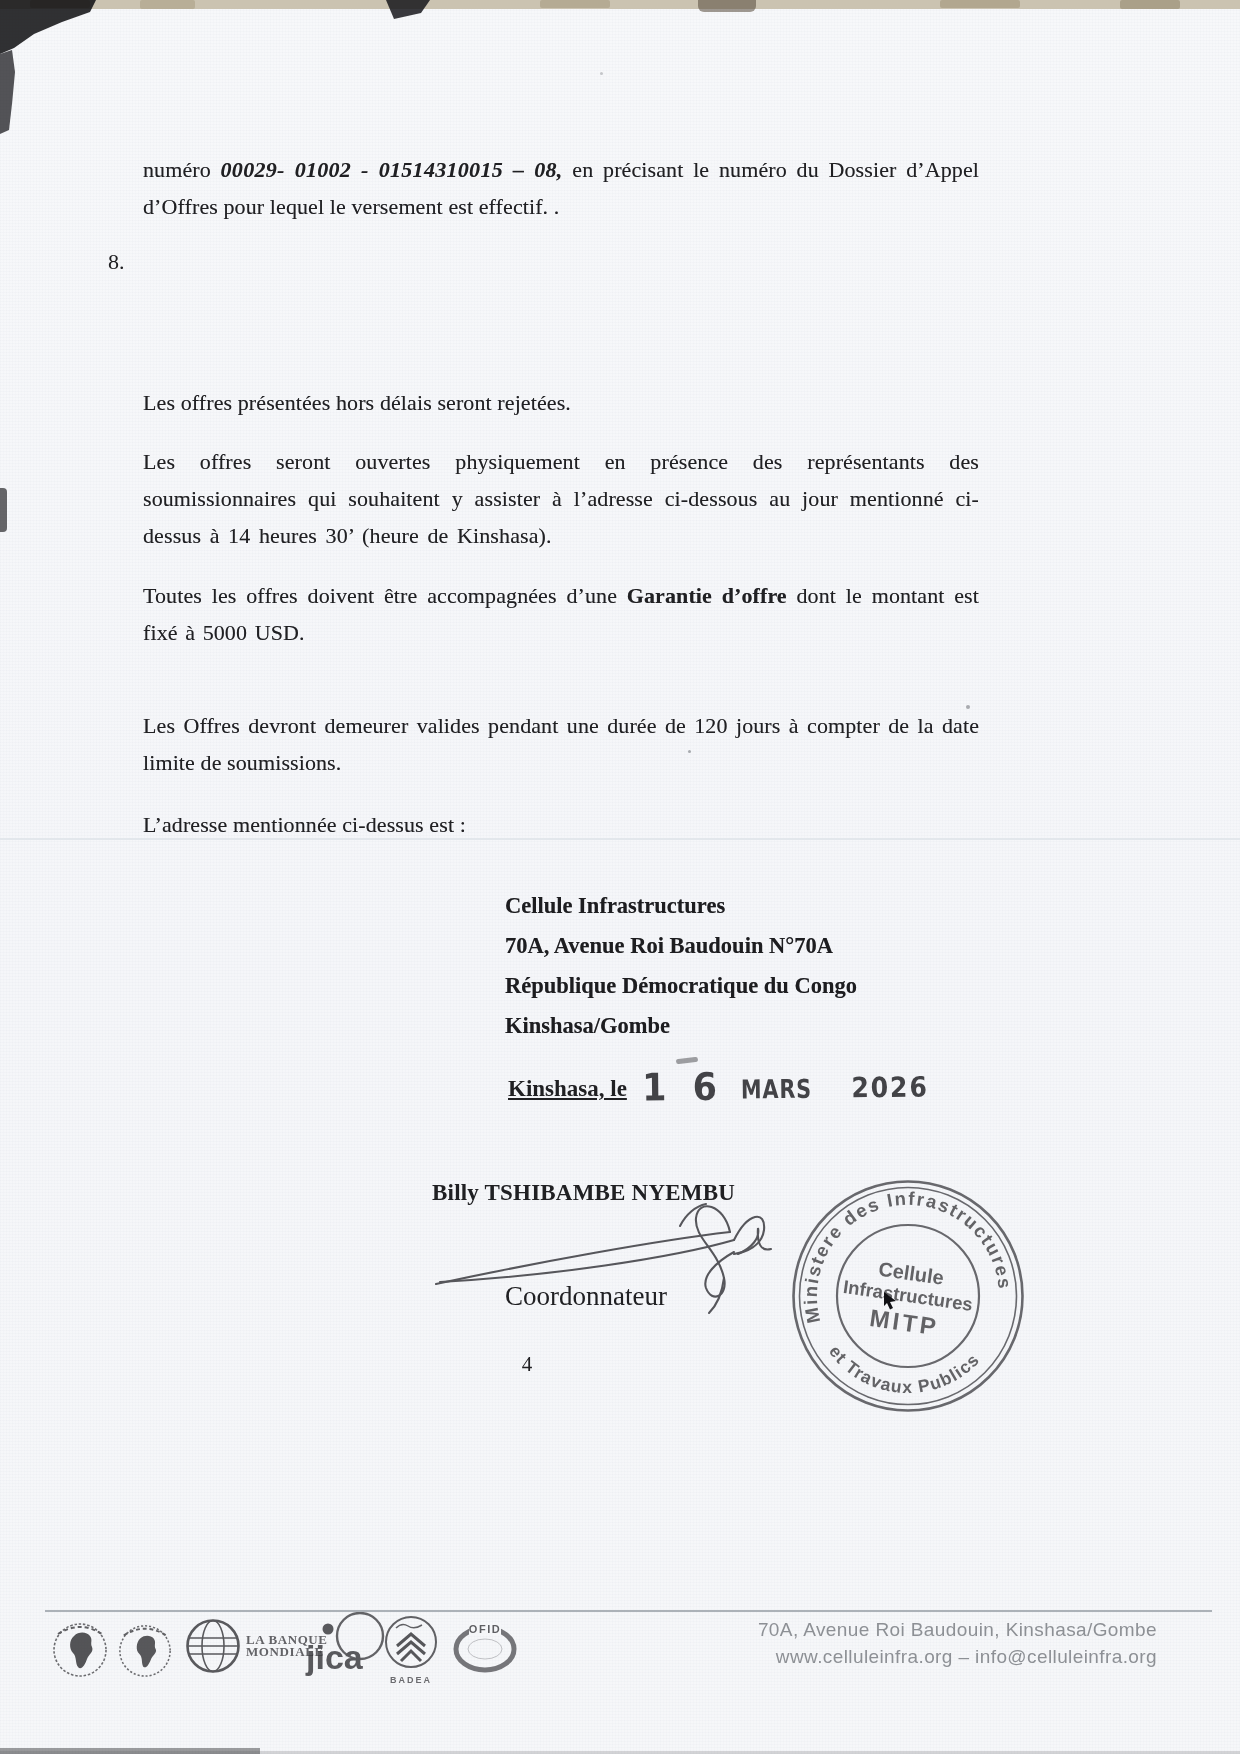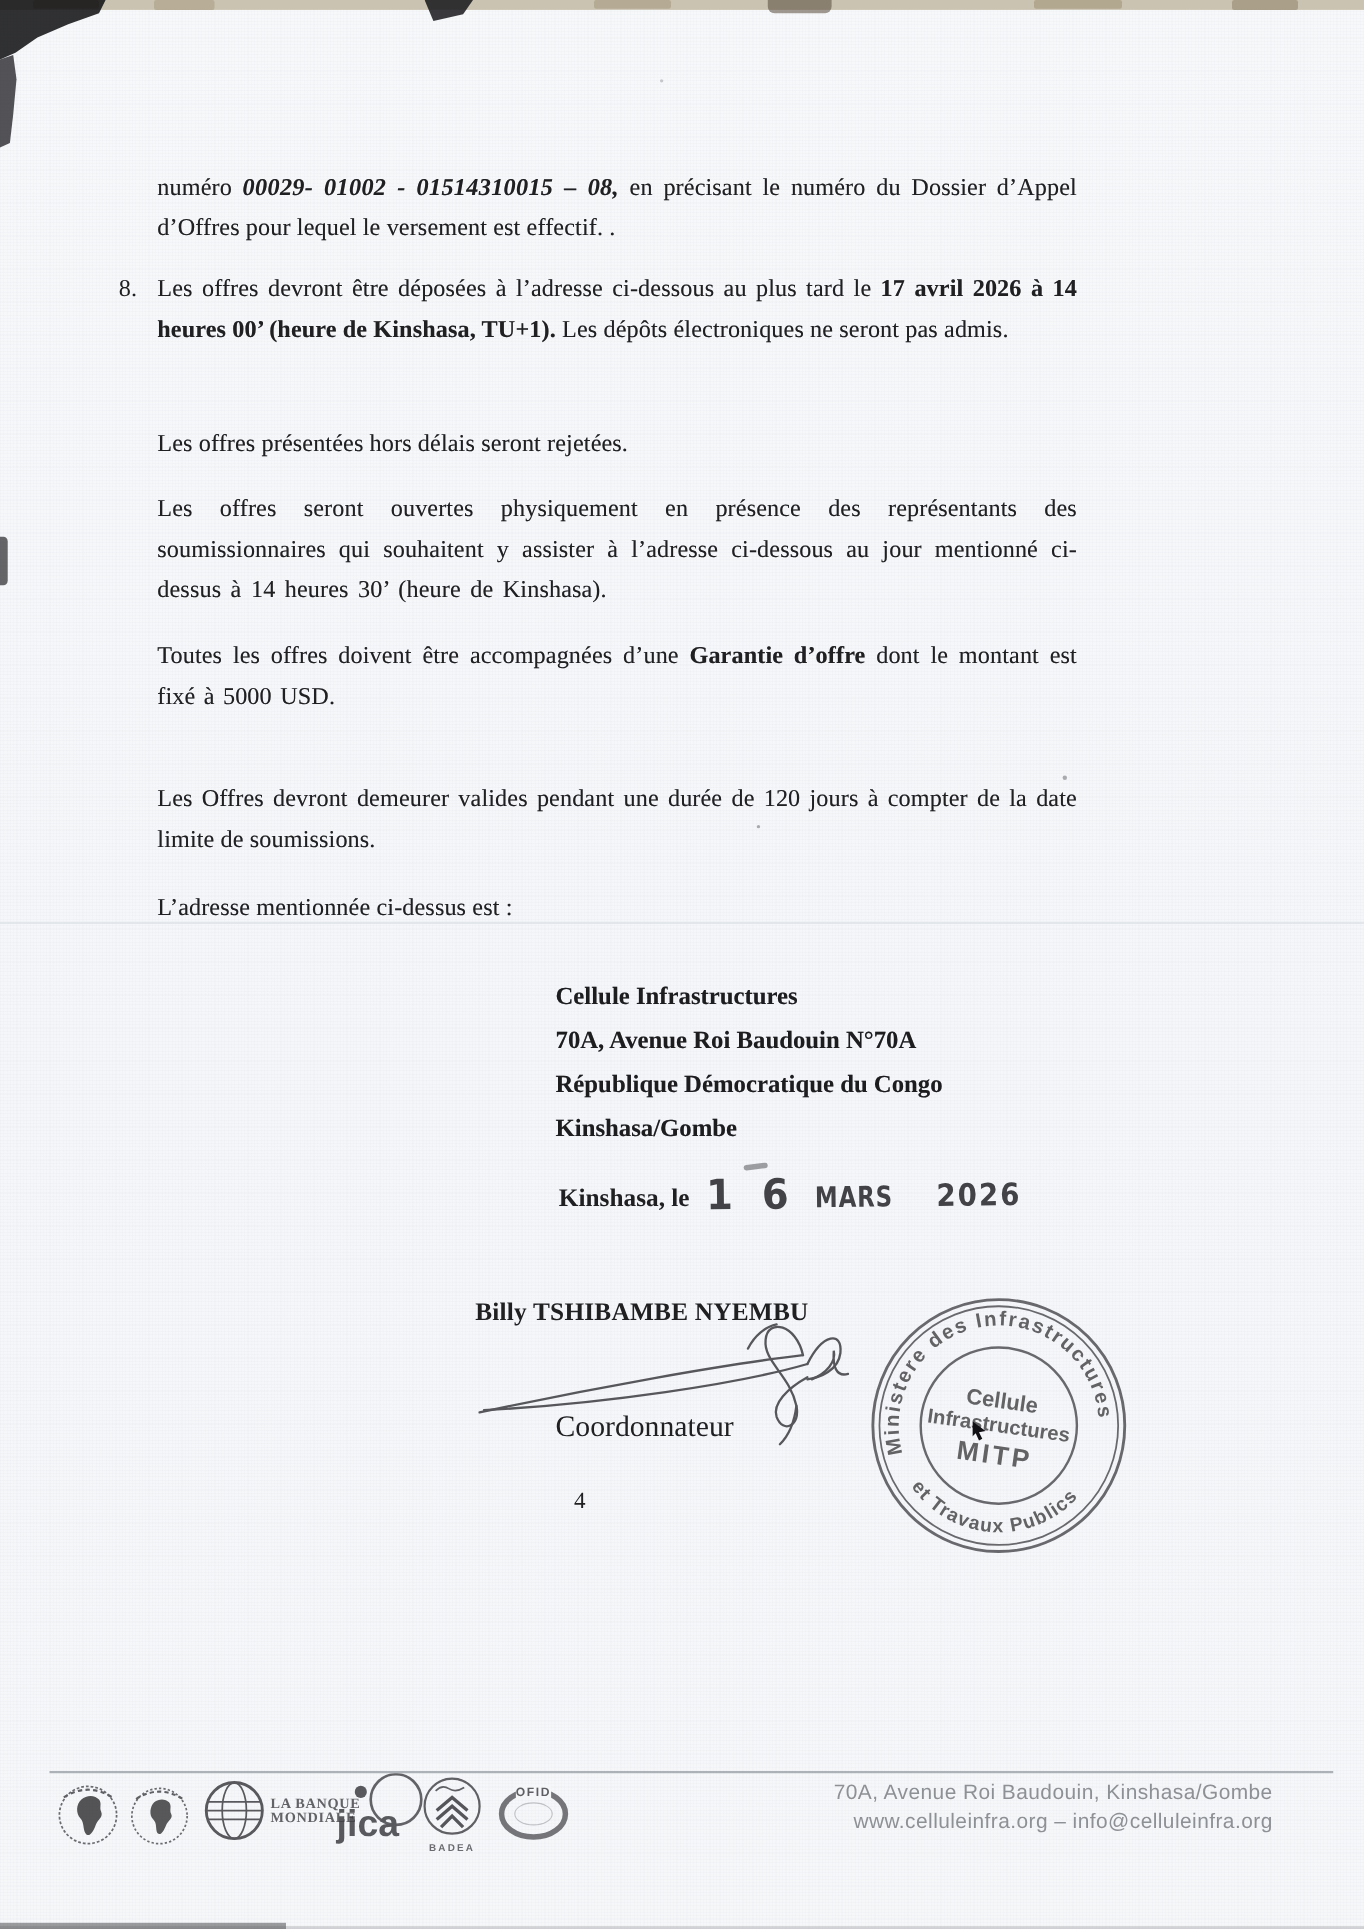--- a/index.html
+++ b/index.html
@@ -30,21 +30,21 @@
   .marker{position:absolute;left:108px;top:243px;font-size:22px;line-height:37px;}
   .p-intro{top:131px;margin-top:20px;}
   .p-item8{top:243px;}
   .p-reject{top:384px;}
   .p-open{top:443px;word-spacing:3px;}
   .p-guar{top:577px;word-spacing:2px;}
   .p-valid{top:707px;}
   .p-addr-intro{top:806px;text-align:left;}
   .addr{position:absolute;left:505px;top:886px;font-size:22.5px;line-height:40px;font-weight:700;
         color:#1d1d20;text-shadow:0 0 .4px rgba(20,20,25,.4);}
-  .dateline-label{position:absolute;left:508px;top:1076px;font-size:23px;font-weight:700;}
+  .dateline-label{position:absolute;left:508px;top:1076px;font-size:23px;font-weight:700;text-decoration:underline;}
   
   .datestamp{position:absolute;left:642px;top:1066px;white-space:nowrap;color:#2b2b2f;opacity:.88;transform:rotate(-.6deg);}
   .ds-day{font-family:"DejaVu Sans",sans-serif;font-weight:800;font-size:35px;letter-spacing:7px;display:inline-block;transform:scaleY(1.08);}
   .ds-month{font-family:"DejaVu Sans",sans-serif;font-weight:700;font-size:26px;letter-spacing:1px;display:inline-block;transform:scaleX(.8);margin-left:8px;}
   .ds-year{font-family:"DejaVu Sans",sans-serif;font-weight:700;font-size:28px;display:inline-block;transform:scaleX(.9);margin-left:26px;letter-spacing:2px;}
   .ds-smudge{position:absolute;left:676px;top:1058px;width:22px;height:5px;background:#46464a;opacity:.5;border-radius:3px;transform:rotate(-7deg);}
   .signer-name{position:absolute;left:432px;top:1180px;font-size:23px;font-weight:700;letter-spacing:.2px;}
   .signature{position:absolute;left:428px;top:1192px;}
   .signer-title{position:absolute;left:505px;top:1281px;font-size:27px;font-weight:400;}
   .stamp{position:absolute;left:788px;top:1176px;opacity:.88;}
@@ -83,21 +83,20 @@
   <div class="crease"></div>
   <div class="speck" style="left:966px;top:705px;"></div>
   <div class="speck" style="left:688px;top:750px;width:3px;height:3px;"></div>
   <div class="speck" style="left:600px;top:72px;width:3px;height:3px;opacity:.35;"></div>
   <div class="bottom-smudge"></div>
   <div class="bottom-hair"></div>
 
   <p class="para p-intro"><span>numéro </span><span class="ref">00029- 01002 - 01514310015 – 08,</span><span> en précisant le numéro du Dossier d’Appel d’Offres pour lequel le versement est effectif. .</span></p>
 
   <div class="marker">8.</div>
-  <p class="para p-item8"><span>Les offres devront être déposées à l’adresse ci-dessous au plus tard le </span><span class="b">17 avril 2026 à 14 heures 00’ (heure de Kinshasa, TU+1).</span><span> Les dépôts électroniques ne seront pas admis.</span></p>
 
   <p class="para p-reject">Les offres présentées hors délais seront rejetées.</p>
 
   <p class="para p-open">Les offres seront ouvertes physiquement en présence des représentants des soumissionnaires qui souhaitent y assister à l’adresse ci-dessous au jour mentionné ci-dessus à 14 heures 30’ (heure de Kinshasa).</p>
 
   <p class="para p-guar"><span>Toutes les offres doivent être accompagnées d’une </span><span class="b">Garantie d’offre</span><span> dont le montant est fixé à 5000 USD.</span></p>
 
   <p class="para p-valid">Les Offres devront demeurer valides pendant une durée de 120 jours à compter de la date limite de soumissions.</p>
 
   <p class="para p-addr-intro">L’adresse mentionnée ci-dessus est :</p>

